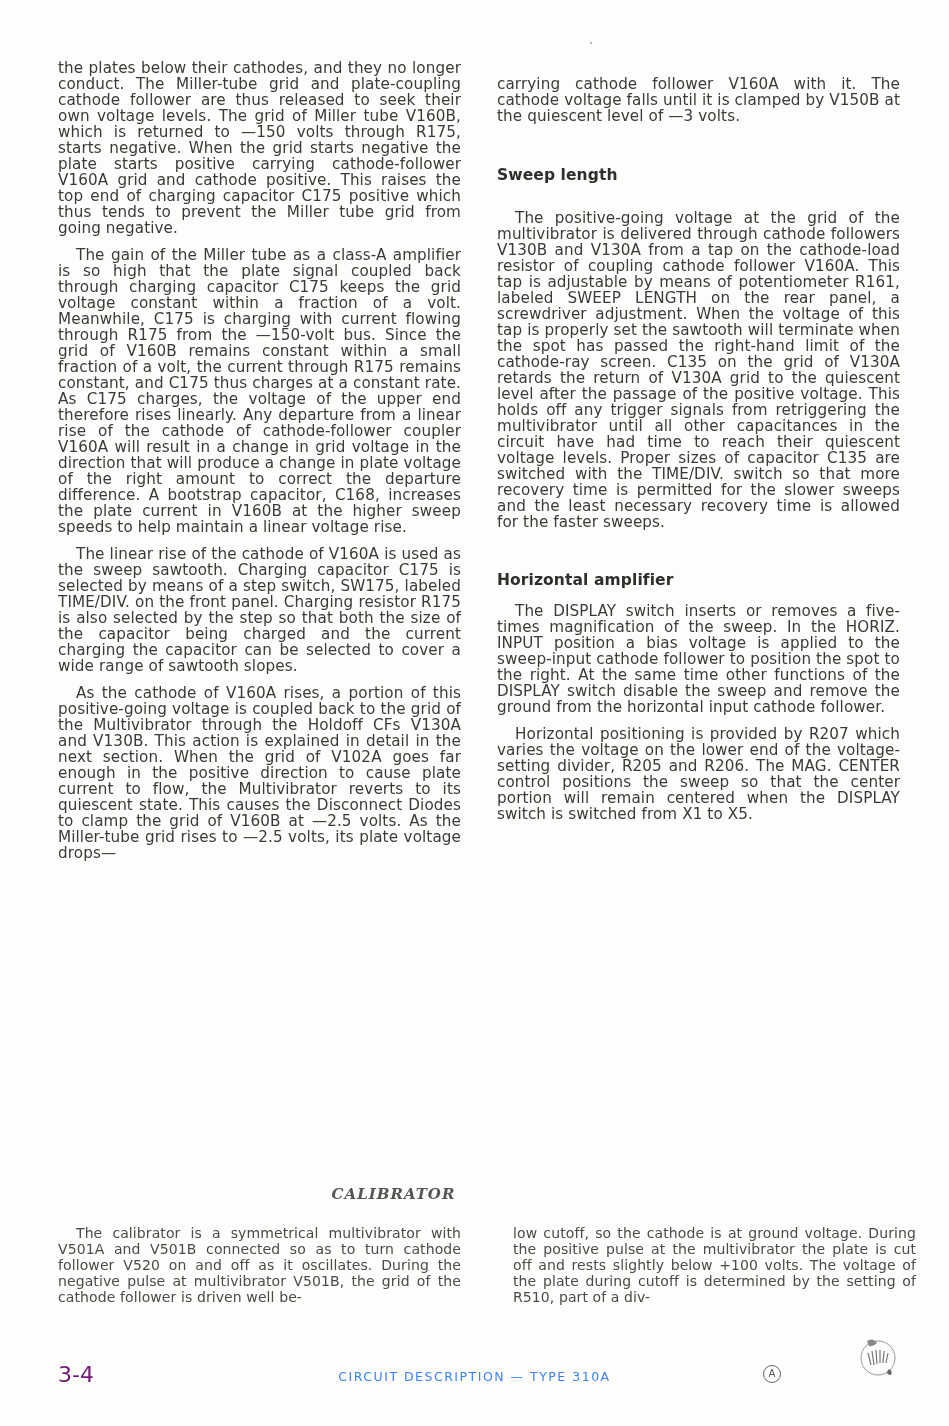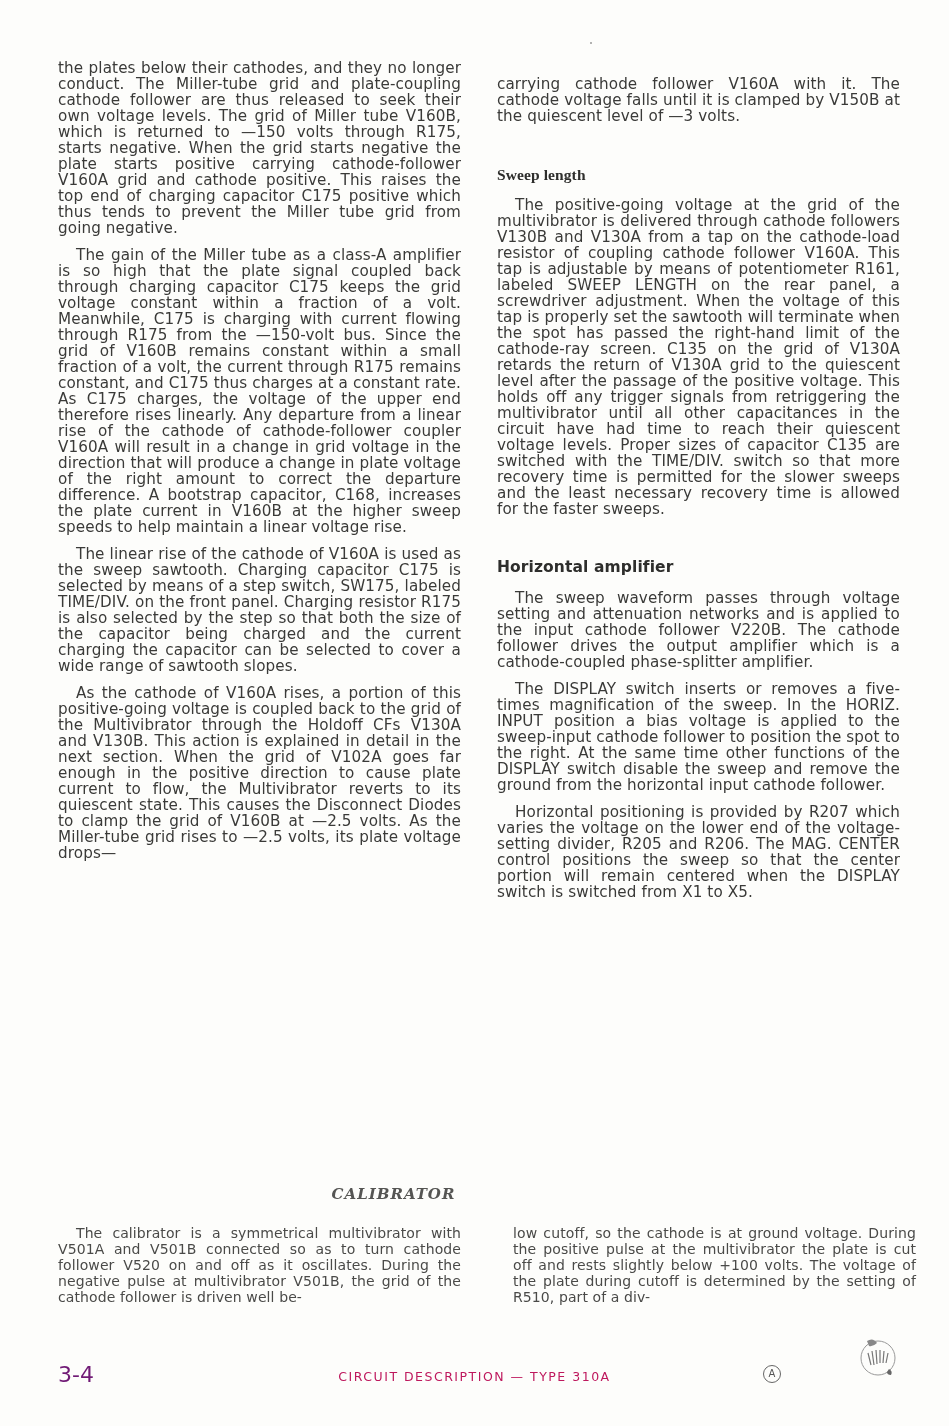--- a/index.html
+++ b/index.html
@@ -22,41 +22,41 @@
   .col p.first { text-indent: 0; }
   #col-left { left: 58px; top: 60px; width: 403px; }
   #col-right { left: 497px; top: 76px; width: 403px; }
   .heading {
     font-weight: bold;
     font-size: 15.5px;
     color: #2e2e2c;
     margin: 0;
     text-indent: 0;
   }
-  #h-sweep { margin-top: 43px; margin-bottom: 14px; font-family: Liberation Serif, serif; }
+  #h-sweep { margin-top: 43px; margin-bottom: 27px; }
   #h-horiz { margin-top: 42px; margin-bottom: 15px; }
   #section-title {
     position: absolute; left: 0; width: 787px; top: 1185px;
     text-align: center;
     font-family: "DejaVu Serif", serif;
     font-style: italic; font-weight: bold;
     font-size: 15px; letter-spacing: 1px;
     color: #555553;
   }
   #cal-left { left: 58px; top: 1225px; width: 403px; }
   #cal-right { left: 513px; top: 1225px; width: 403px; }
   #cal-left p, #cal-right p { font-size: 14px; color: #4a4a48; }
   #footer-page {
     position: absolute; left: 58px; top: 1362px;
     font-size: 22px; color: #701a75;
   }
   #footer-title {
     position: absolute; left: 0; width: 949px; top: 1369px;
     text-align: center; font-size: 12.5px; letter-spacing: 1.5px;
-    color: #be185d;
+    color: #3b82f6;
   }
   #footer-mark {
     position: absolute; left: 763px; top: 1365px;
     width: 16px; height: 16px; border: 1px solid #666; border-radius: 50%;
     font-size: 10px; line-height: 16px; text-align: center; color: #555;
   }
   #logo-icon {
     position: absolute; left: 853px; top: 1333px; width: 46px; height: 46px;
   }
   #speck { position:absolute; left:590px; top:42px; width:2px; height:2px; background:#999; border-radius:50%; }
@@ -71,21 +71,20 @@
   <p>The gain of the Miller tube as a class-A amplifier is so high that the plate signal coupled back through charging capacitor C175 keeps the grid voltage constant within a fraction of a volt. Meanwhile, C175 is charging with current flowing through R175 from the —150-volt bus. Since the grid of V160B remains constant within a small fraction of a volt, the current through R175 remains constant, and C175 thus charges at a constant rate. As C175 charges, the voltage of the upper end therefore rises linearly. Any departure from a linear rise of the cathode of cathode-follower coupler V160A will result in a change in grid voltage in the direction that will produce a change in plate voltage of the right amount to correct the departure difference. A bootstrap capacitor, C168, increases the plate current in V160B at the higher sweep speeds to help maintain a linear voltage rise.</p>
   <p>The linear rise of the cathode of V160A is used as the sweep sawtooth. Charging capacitor C175 is selected by means of a step switch, SW175, labeled TIME/DIV. on the front panel. Charging resistor R175 is also selected by the step so that both the size of the capacitor being charged and the current charging the capacitor can be selected to cover a wide range of sawtooth slopes.</p>
   <p>As the cathode of V160A rises, a portion of this positive-going voltage is coupled back to the grid of the Multivibrator through the Holdoff CFs V130A and V130B. This action is explained in detail in the next section. When the grid of V102A goes far enough in the positive direction to cause plate current to flow, the Multivibrator reverts to its quiescent state. This causes the Disconnect Diodes to clamp the grid of V160B at —2.5 volts. As the Miller-tube grid rises to —2.5 volts, its plate voltage drops—</p>
 </div>
 
 <div class="col" id="col-right">
   <p class="first">carrying cathode follower V160A with it. The cathode voltage falls until it is clamped by V150B at the quiescent level of —3 volts.</p>
   <h3 class="heading" id="h-sweep">Sweep length</h3>
   <p>The positive-going voltage at the grid of the multivibrator is delivered through cathode followers V130B and V130A from a tap on the cathode-load resistor of coupling cathode follower V160A. This tap is adjustable by means of potentiometer R161, labeled SWEEP LENGTH on the rear panel, a screwdriver adjustment. When the voltage of this tap is properly set the sawtooth will terminate when the spot has passed the right-hand limit of the cathode-ray screen. C135 on the grid of V130A retards the return of V130A grid to the quiescent level after the passage of the positive voltage. This holds off any trigger signals from retriggering the multivibrator until all other capacitances in the circuit have had time to reach their quiescent voltage levels. Proper sizes of capacitor C135 are switched with the TIME/DIV. switch so that more recovery time is permitted for the slower sweeps and the least necessary recovery time is allowed for the faster sweeps.</p>
   <h3 class="heading" id="h-horiz">Horizontal amplifier</h3>
-  <p>The sweep waveform passes through voltage setting and attenuation networks and is applied to the input cathode follower V220B. The cathode follower drives the output amplifier which is a cathode-coupled phase-splitter amplifier.</p>
   <p>The DISPLAY switch inserts or removes a five-times magnification of the sweep. In the HORIZ. INPUT position a bias voltage is applied to the sweep-input cathode follower to position the spot to the right. At the same time other functions of the DISPLAY switch disable the sweep and remove the ground from the horizontal input cathode follower.</p>
   <p>Horizontal positioning is provided by R207 which varies the voltage on the lower end of the voltage-setting divider, R205 and R206. The MAG. CENTER control positions the sweep so that the center portion will remain centered when the DISPLAY switch is switched from X1 to X5.</p>
 </div>
 
 <div id="section-title">CALIBRATOR</div>
 
 <div class="col" id="cal-left">
   <p>The calibrator is a symmetrical multivibrator with V501A and V501B connected so as to turn cathode follower V520 on and off as it oscillates. During the negative pulse at multivibrator V501B, the grid of the cathode follower is driven well be-</p>
 </div>
 <div class="col" id="cal-right">

